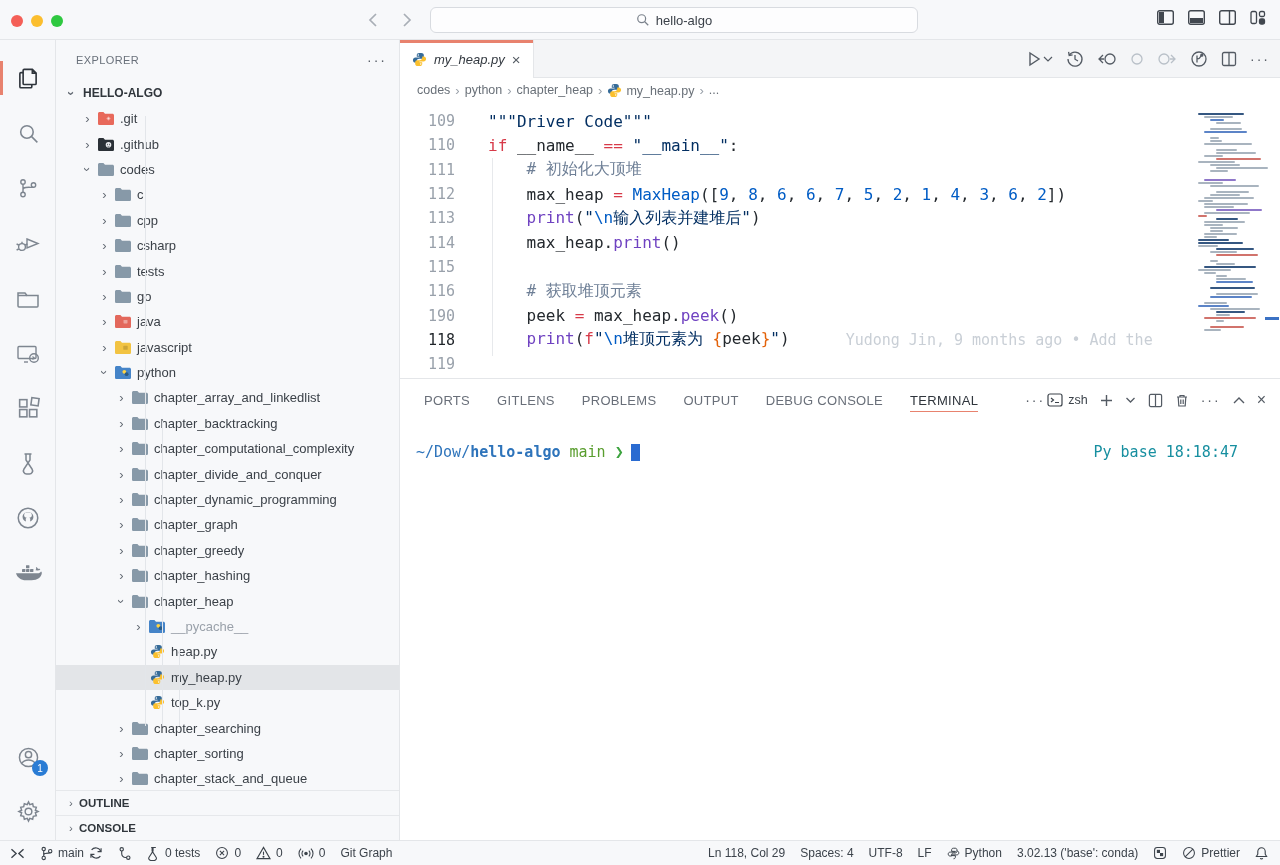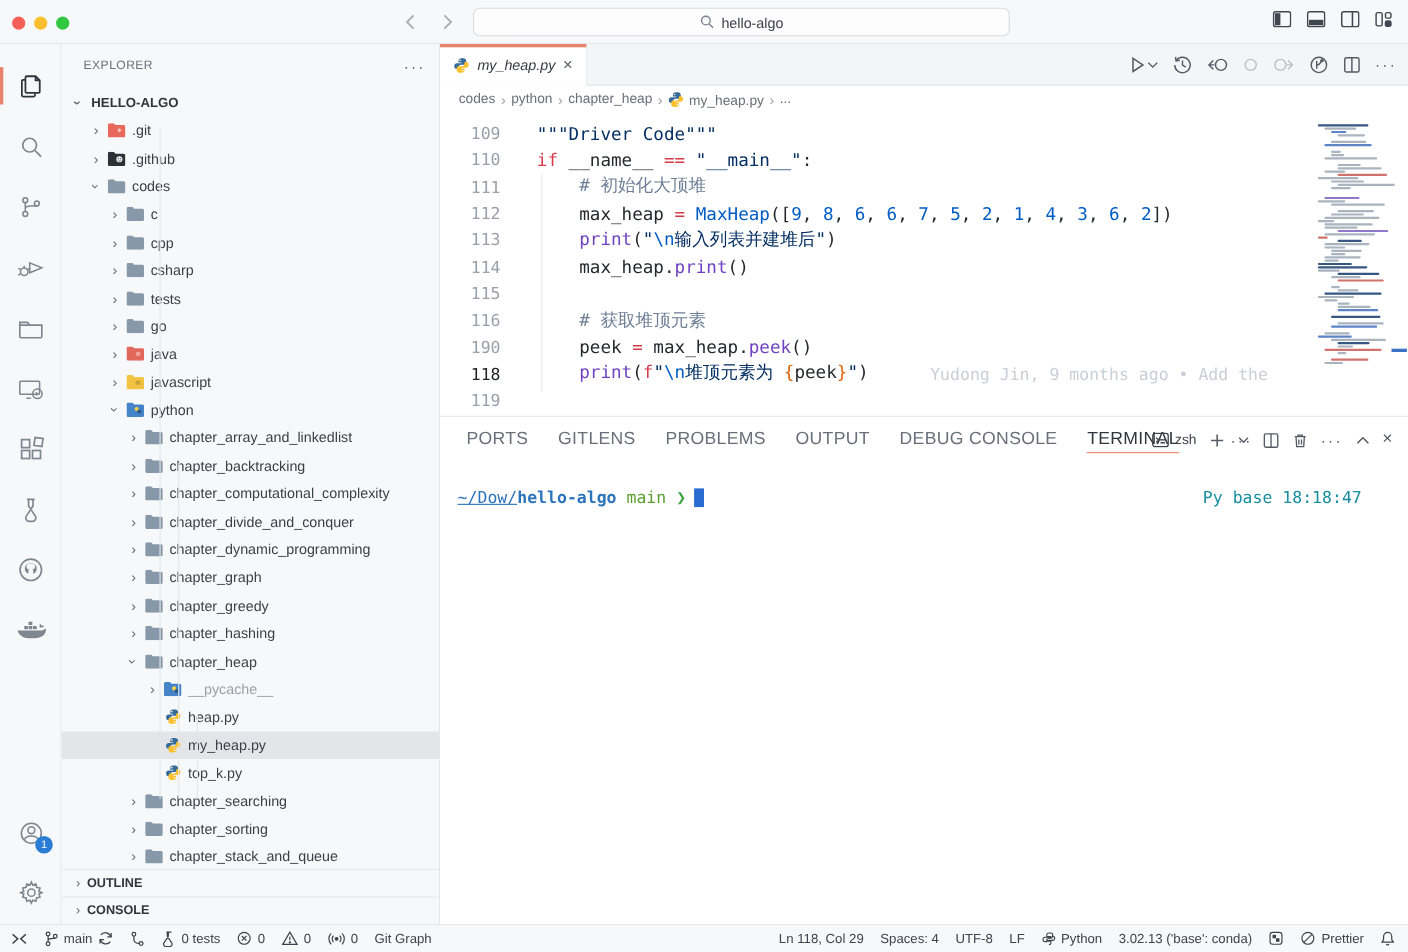--- a/index.html
+++ b/index.html
@@ -72,27 +72,27 @@
   .blame { font-family:"DejaVu Sans Mono",monospace; font-size:15px; color:#c9cfd6; padding-left:56px; }
   #indent-guide { position:absolute; left:92px; top:56px; height:198px; width:1px; background:#e7e9ec; }
   #minimap { position:absolute; right:10px; top:0; width:72px; height:240px; background:#fff; }
   .mmbar { position:absolute; height:2px; border-radius:1px; }
   #ovr-cursor { position:absolute; right:1px; top:215px; width:14px; height:3px; background:#3b72c4; }
 
   
   #panel { position:absolute; left:0; top:338px; width:880px; bottom:0; background:#fff; border-top:1px solid #e4e6e9; }
   #editor{ top:0; } 
   #panel-tabs { position:relative; height:42px; display:flex; align-items:center; gap:27px; padding-left:24px; }
-  .ptab { font-size:16px; letter-spacing:.3px; color:#696f79; cursor:pointer; position:relative; height:100%; display:flex; align-items:center; }
+  .ptab { font-size:13px; letter-spacing:.3px; color:#696f79; cursor:pointer; position:relative; height:100%; display:flex; align-items:center; }
   .ptab.active { color:#2f353c; }
   .ptab.active::after { content:""; position:absolute; left:0; right:0; bottom:9px; height:1.5px; background:#e8826e; }
   #panel-actions { position:absolute; right:14px; top:0; height:42px; display:flex; align-items:center; gap:12px; color:#545b64; }
   #shell-group { display:flex; align-items:center; gap:5px; font-size:12.5px; color:#3c434b; }
   #terminal { position:relative; padding:22px 0 0 16px; font-family:"DejaVu Sans Mono",monospace; font-size:15px; }
-  .t-path { color:#2e74bb;text-decoration:underline; } .t-repo { color:#2e74bb; font-weight:bold; } .t-branch { color:#5a9e2f; } .t-prompt { color:#3da33f; }
+  .t-path { color:#2e74bb; } .t-repo { color:#2e74bb; font-weight:bold; } .t-branch { color:#5a9e2f; } .t-prompt { color:#3da33f; }
   #t-cursor { display:inline-block; width:9px; height:17px; background:#2a6bd1; vertical-align:text-bottom; margin-left:7px; }
   #t-right { position:absolute; right:42px; top:22px; color:#178fa0; }
 
   
   #statusbar { position:absolute; left:0; top:840px; width:1280px; height:25px; background:#f7f8fa; border-top:1px solid #e4e6e9; display:flex; align-items:center; font-size:12px; color:#3c434b; }
   .sb-item { display:flex; align-items:center; gap:5px; cursor:pointer; white-space:nowrap; }
   #sb-left { display:flex; align-items:center; gap:15px; padding-left:10px; flex:1; }
   #sb-right { display:flex; align-items:center; gap:15px; padding-right:12px; }
 </style>
 </head>

